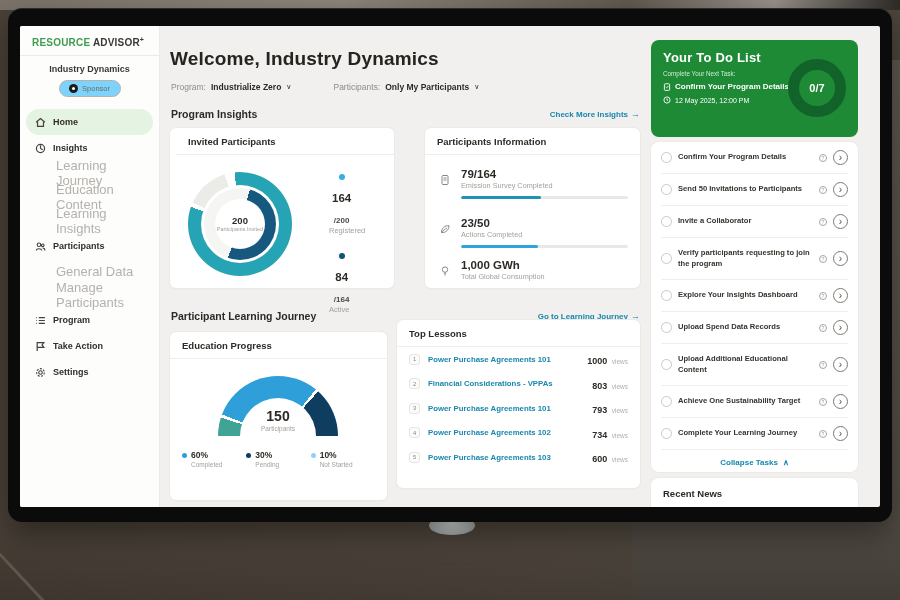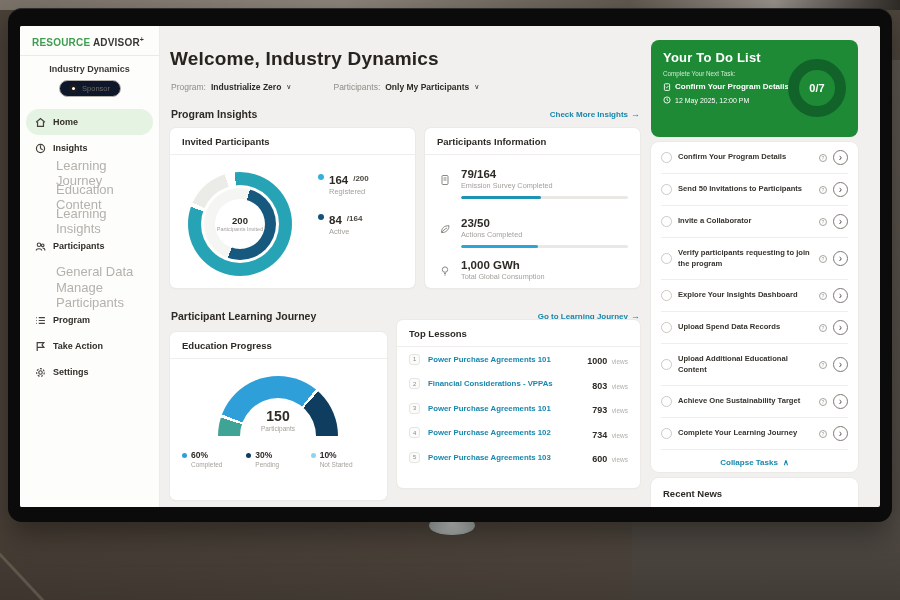--- a/index.html
+++ b/index.html
@@ -28,21 +28,21 @@
     border-radius:2px; overflow:hidden; color:#2e2a26; }
 
   
   .sidebar { position:absolute; left:0; top:0; width:140px; height:481px; background:#fdfdfc;
     border-right:1px solid #ecebe8; }
   .logo { padding:10px 0 7px 12px; font-size:10px; font-weight:bold; letter-spacing:.2px;
     border-bottom:1px solid #eceae7; }
   .logo .lg-a { color:#3f9d50; } .logo .lg-b { color:#3b3733; } .logo .lg-sup { color:#3b3733; font-size:7px; vertical-align:super; }
   .org { text-align:center; padding-top:8px; font-size:9px; font-weight:bold; color:#3b3733; }
   .badge { margin:6px auto 10px; width:62px; height:17px; border:1px solid #b5b2ad; border-radius:9px;
-    display:flex; align-items:center; justify-content:center; gap:4px; background:#0f172a; }
+    display:flex; align-items:center; justify-content:center; gap:4px; background:#7dd3fc; }
   .badge-ic { width:9px; height:9px; border-radius:50%; background:#1d1b19; position:relative; }
   .badge-ic::after { content:""; position:absolute; left:3px; top:3px; width:3px; height:3px; border-radius:50%; background:#fff; }
   .badge-tx { font-size:7.5px; color:#6e6a64; }
   .nav { padding:2px 6px; }
   .nav-item { display:flex; align-items:center; gap:7px; height:26px; padding-left:9px; border-radius:13px; cursor:pointer; }
   .nav-item.sub { height:24px; padding-left:30px; }
   .nav-item.active { background:#e5f3e2; }
   .nav-icon { width:11px; height:11px; color:#45413b; display:inline-flex; }
   .nav-icon svg { width:11px; height:11px; }
   .nav-label { font-size:9px; font-weight:bold; color:#322e29; }
@@ -70,21 +70,21 @@
   .donut-outer { position:absolute; inset:0; border-radius:50%; }
   .donut-outer::after { content:""; position:absolute; left:13px; top:13px; width:78px; height:78px; border-radius:50%; background:#fff; }
   .donut-inner { position:absolute; left:16px; top:16px; width:72px; height:72px; border-radius:50%; z-index:2; }
   .donut-inner::after { content:""; position:absolute; left:11px; top:11px; width:50px; height:50px; border-radius:50%; background:#fff; }
   .donut-center { position:absolute; left:22px; top:22px; width:60px; height:60px; z-index:3;
     display:flex; flex-direction:column; align-items:center; justify-content:center; text-align:center; }
   .dc-val { font-size:9.5px; font-weight:bold; color:#2e2a26; }
   .dc-lab { font-size:5.5px; color:#a5a19b; line-height:1.3; }
   .legend-col { position:absolute; left:148px; top:46px; }
   .leg-item { margin-bottom:18px; }
-  .leg-line { display:flex; gap:5px; }
+  .leg-line { display:flex; align-items:center; gap:12px;flex-direction:column; }
   .leg-dot { width:6px; height:6px; border-radius:50%; }
   .leg-val { font-size:11.5px; font-weight:bold; color:#2e2a26; }
   .leg-tot { font-size:8px; font-weight:bold; color:#4c4843; }
   .leg-lab { font-size:7.5px; color:#a5a19b; margin-left:11px; margin-top:1px; }
 
   
   .stat { position:absolute; left:12px; right:12px; }
   .stat-ic { position:absolute; left:2px; top:4px; width:12px; height:12px; color:#8b8781; }
   .stat-ic svg { width:12px; height:12px; }
   .stat-body { margin-left:24px; }
@@ -255,21 +255,21 @@
           <span class="f-value">Only My Participants</span>
           <span class="f-chev">∨</span>
         </div>
       </div>
 
       <div class="sec-head" style="left:151px; top:82px;">Program Insights</div>
       <div class="sec-link" style="left:448px; top:83px; width:172px; text-align:right;">
         <span>Check More Insights</span><span class="arr">→</span>
       </div>
 
-      <div class="card" style="left:150px; top:102px; width:245px; height:160px;">
+      <div class="card" style="left:150px; top:102px; width:224px; height:160px;padding-left:6px;">
         <div class="card-title">Invited Participants</div>
         <div class="donut-wrap">
           <div class="donut-outer" id="donut-outer" style="background: conic-gradient(from -6deg, rgb(38, 163, 180) 0deg, rgb(38, 163, 180) 295.2deg, rgb(255, 255, 255) 295.2deg, rgb(255, 255, 255) 300.2deg, rgb(235, 235, 232) 300.2deg, rgb(235, 235, 232) 349deg, rgb(255, 255, 255) 349deg, rgb(255, 255, 255) 360deg);"></div>
           <div class="donut-inner" id="donut-inner" style="background: conic-gradient(from 16deg, rgb(22, 88, 126) 0deg, rgb(22, 88, 126) 183.6deg, rgb(245, 245, 243) 183.6deg, rgb(245, 245, 243) 360deg);"></div>
           <div class="donut-center">
             <span class="dc-val">200</span>
             <span class="dc-lab">Participants Invited</span>
           </div>
         </div>
         <div class="legend-col">

